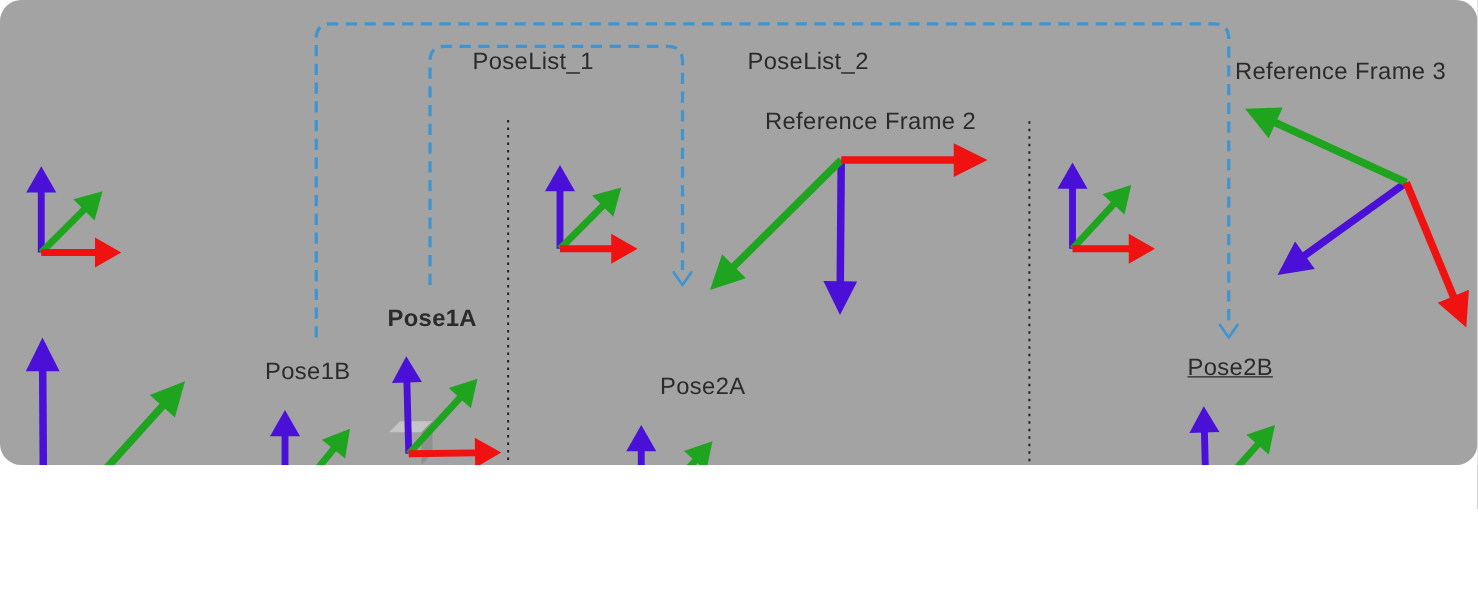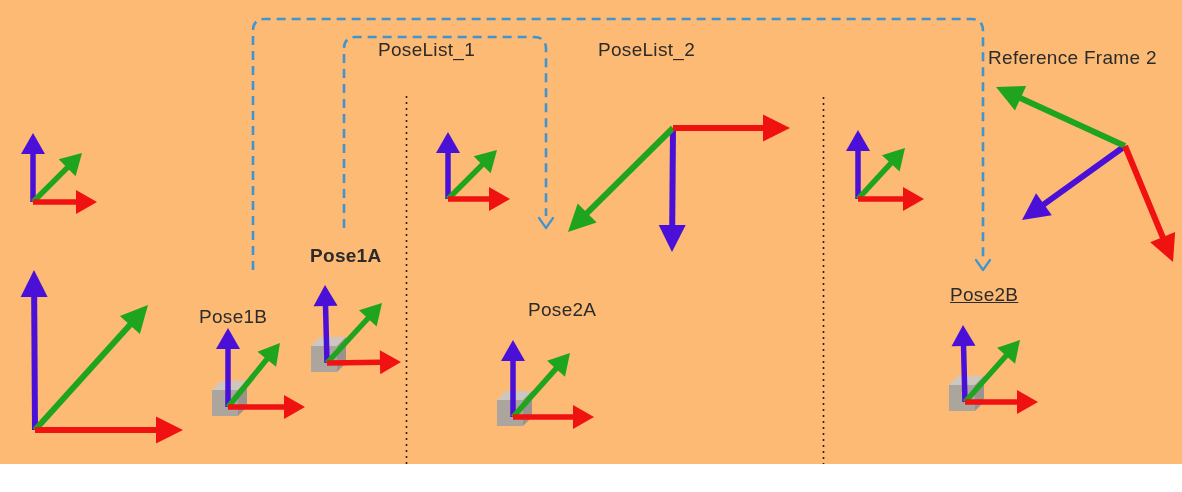--- a/index.html
+++ b/index.html
@@ -1,41 +1,43 @@
 <!DOCTYPE html>
 <html><head>
 <meta charset="utf-8">
 <style>
   html,body{margin:0;padding:0;background:#ffffff;}
   #canvas{
     position:relative;
-    width:1182px;height:464px;
-    background:#fdba74;
+    width:1182px;height:372px;
+    background:#a3a3a3;
     font-family:"Liberation Sans", sans-serif;
     overflow:hidden;
+    border-radius:17px;
   }
   #diagram-svg{position:absolute;left:0;top:0;}
   .diagram-label{
     position:absolute;
     color:#2b2b2b;
     font-size:19px;
     letter-spacing:0.3px;
     white-space:nowrap;
     line-height:1.1;
   }
 </style>
 </head>
 <body>
 
 <div id="canvas">
   <div class="diagram-label" style="left: 378px; top: 40px;">PoseList_1</div>
   <div class="diagram-label" style="left: 598px; top: 40px;">PoseList_2</div>
-  <div class="diagram-label" style="left: 988px; top: 48px;">Reference Frame 2</div>
+  <div class="diagram-label" style="left: 612px; top: 88px;">Reference Frame 2</div>
+  <div class="diagram-label" style="left: 988px; top: 48px;">Reference Frame 3</div>
   <div class="diagram-label" style="left: 310px; top: 246px; font-weight: bold;">Pose1A</div>
-  <div class="diagram-label" style="left: 199px; top: 288px; margin-top: 19px;">Pose1B</div>
+  <div class="diagram-label" style="left: 212px; top: 288px;">Pose1B</div>
   <div class="diagram-label" style="left: 500px; top: 300px; margin-left: 28px;">Pose2A</div>
   <div class="diagram-label" style="left: 950px; top: 285px; text-decoration: underline;">Pose2B</div>
 <svg id="diagram-svg" width="1182" height="492">
       <line x1="406.5" y1="96" x2="406.5" y2="487" stroke="#222222" stroke-width="1.6" stroke-dasharray="2 4"></line>
       <line x1="823.5" y1="97" x2="823.5" y2="485" stroke="#222222" stroke-width="1.6" stroke-dasharray="2 4"></line>
       <g stroke="#4095d0" fill="none" stroke-width="2.6">
         <path d="M 344 228 L 344 49 Q 344 37 356 37 L 534 37 Q 546 37 546 49 L 546 216" stroke-dasharray="9 6"></path>
         <path d="M 539 218 L 546 228 L 553 218" stroke-width="2.2" stroke-linecap="round" stroke-linejoin="round"></path>
       </g>
       <g stroke="#4095d0" fill="none" stroke-width="2.6">

